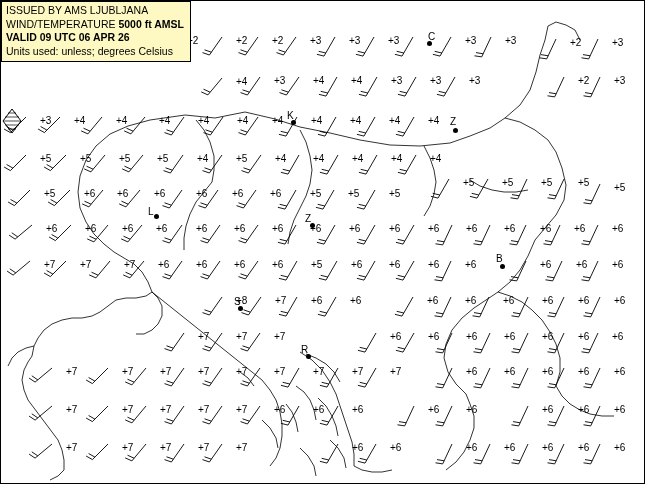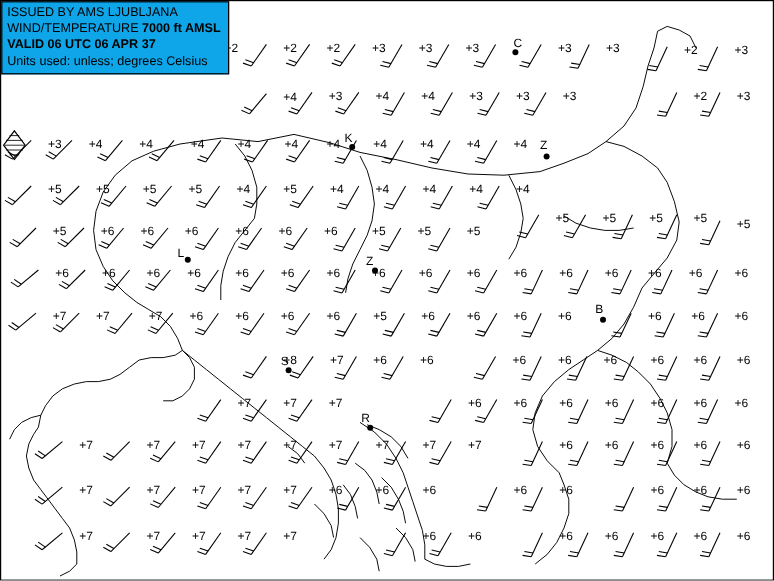--- a/index.html
+++ b/index.html
@@ -30,21 +30,21 @@
     position: absolute;
     left: 0;
     top: 0;
     width: 645px;
     height: 484px;
   }
   .header-box {
     position: absolute;
     left: 1px;
     top: 1px;
-    background: #0ea5e9;
+    background: #fef9c3;
     border: 1px solid #000;
     padding: 2px 6px 3px 4px;
     z-index: 20;
     font-size: 10.5px;
     line-height: 13.5px;
     color: #000;
     white-space: nowrap;
   }
   .header-box .bold {
     font-weight: bold;
@@ -1069,20 +1069,20 @@
     </div>
 
   <svg class="legend-icon" viewBox="0 0 20 26">
     <path d="M10,1 L19,13 L10,25 L1,13 Z" fill="none" stroke="#000" stroke-width="1"></path>
     <path d="M3,9 L17,9 M2,13 L18,13 M3,17 L17,17 M6,5 L14,5 M6,21 L14,21" stroke="#000" stroke-width="0.7"></path>
   </svg>
 
   <div class="header-box">
     <div>ISSUED BY AMS LJUBLJANA</div>
     <div>
-      <span>WIND/TEMPERATURE </span><span class="bold">7000 ft AMSL</span>
+      <span>WIND/TEMPERATURE </span><span class="bold">5000 ft AMSL</span>
     </div>
-    <div class="bold">VALID 06 UTC 06 APR 37</div>
+    <div class="bold">VALID 09 UTC 06 APR 26</div>
     <div>Units used: unless; degrees Celsius</div>
   </div>
 
 
 </div>
 
 </body></html>

